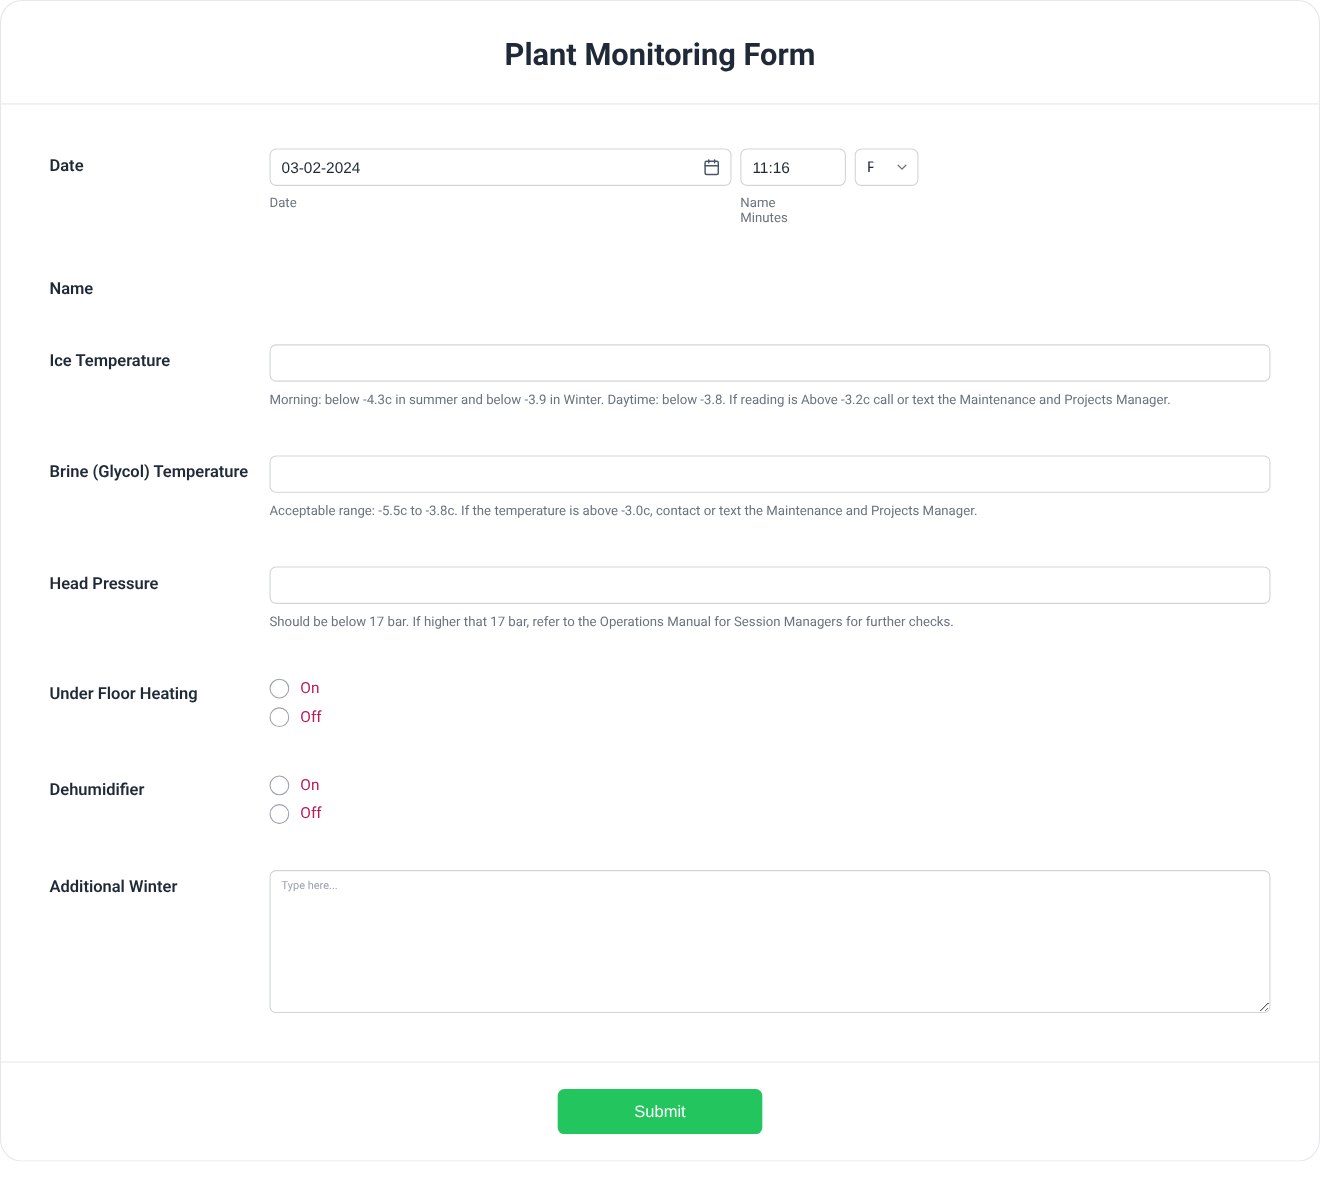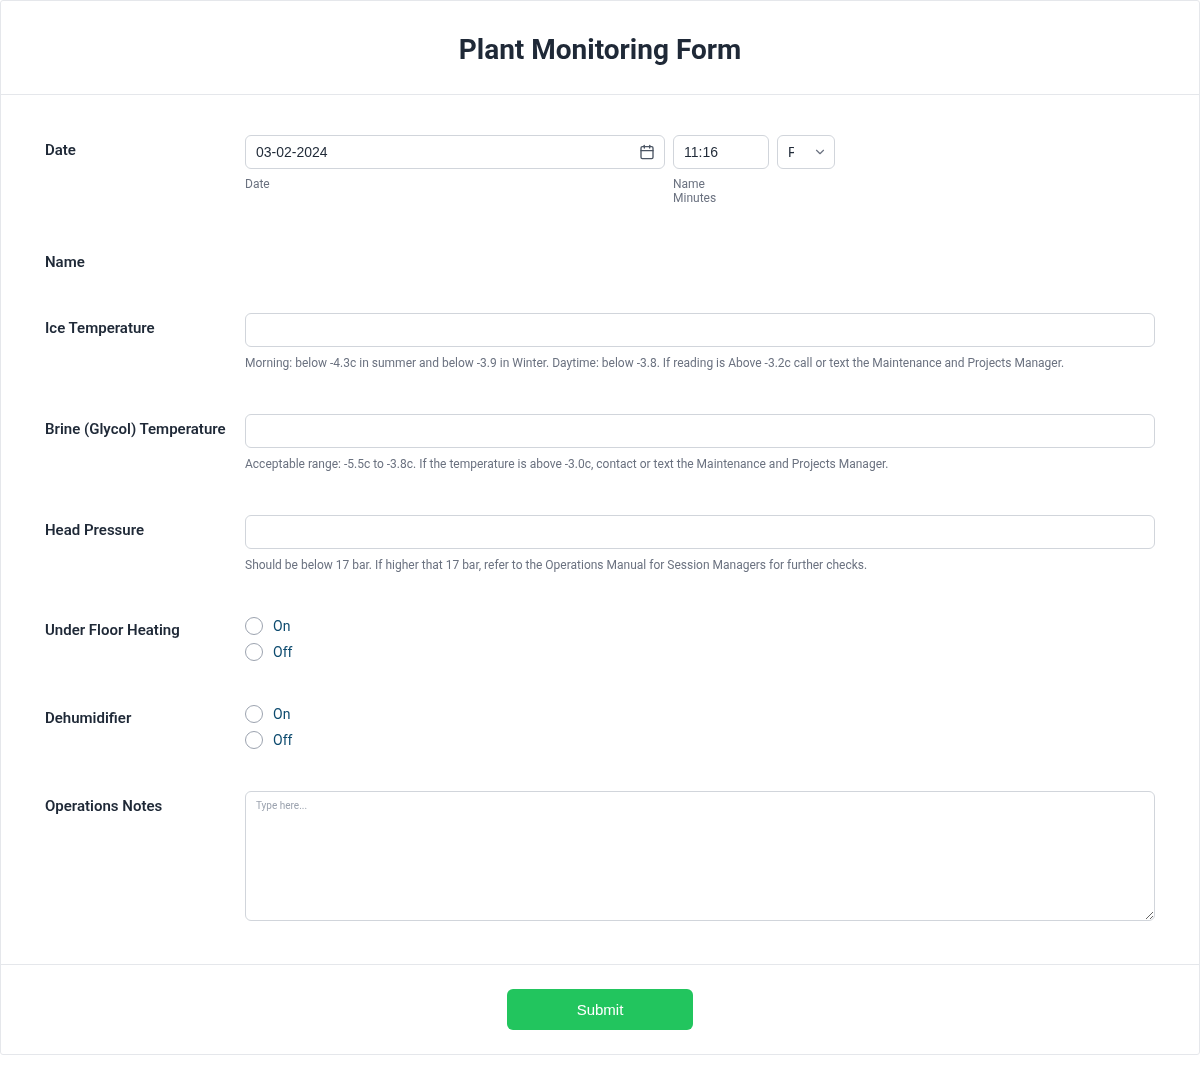--- a/index.html
+++ b/index.html
@@ -10,21 +10,21 @@
   body {
     font-family: -apple-system, BlinkMacSystemFont, "Segoe UI", Roboto, "Helvetica Neue", Arial, sans-serif;
     background: #ffffff;
     color: #1f2937;
     font-size: 14px;
   }
   .page {
     width: 1200px;
     margin: 0 auto;
     border: 1px solid #e5e7eb;
-    border-radius: 3px;
+    border-radius: 20px;
     background: #ffffff;
   }
   .header {
     padding: 32px 24px 28px;
     border-bottom: 1px solid #e5e7eb;
     text-align: center;
   }
   .header h1 {
     font-size: 28px;
     font-weight: 700;
@@ -150,21 +150,21 @@
   .radio-circle {
     width: 18px;
     height: 18px;
     border: 1.5px solid #9ca3af;
     border-radius: 50%;
     background: #ffffff;
     flex-shrink: 0;
   }
   .radio-text {
     font-size: 14px;
-    color: #0c4a6e;
+    color: #be185d;
     text-align: center;
   }
   .footer {
     border-top: 1px solid #e5e7eb;
     padding: 24px;
     text-align: center;
   }
   .submit-btn {
     background: #22c55e;
     color: #ffffff;
@@ -280,21 +280,21 @@
           </label>
           <label class="radio-option">
             <span class="radio-circle"></span>
             <span class="radio-text">Off</span>
           </label>
         </div>
       </div>
     </div>
 
     <div class="field-row" style="margin-bottom:10px;">
-      <div class="field-label">Operations Notes</div>
+      <div class="field-label">Additional Winter</div>
       <div class="field-control">
         <textarea class="text-area" placeholder="Type here..." style=""></textarea>
       </div>
     </div>
 
   </div>
 
   <div class="footer">
     <button class="submit-btn">Submit</button>
   </div>

